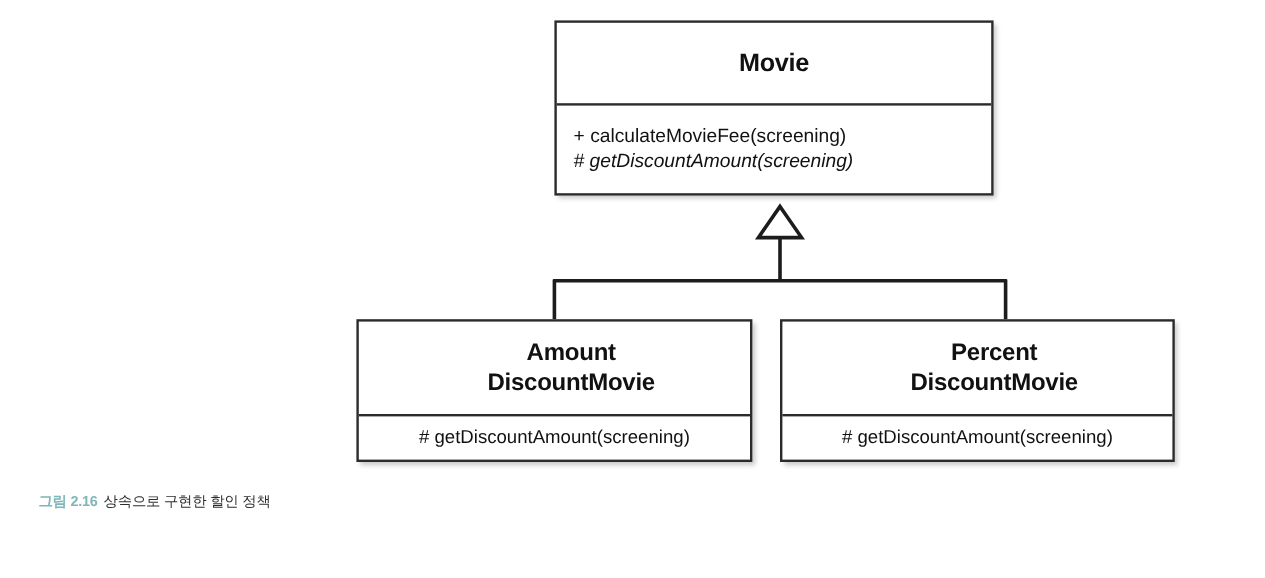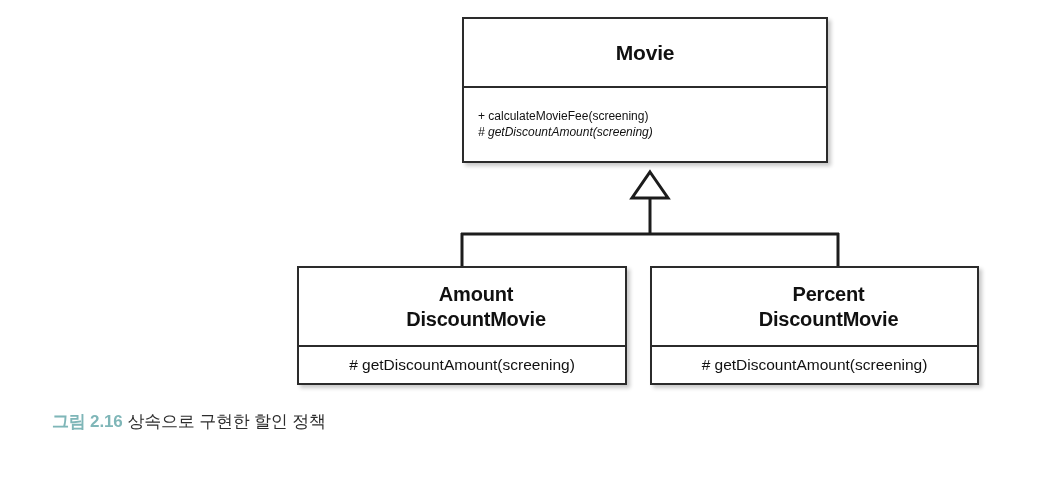--- a/index.html
+++ b/index.html
@@ -77,21 +77,21 @@
   }
   #movie-class .uml-name-compartment {
     height: 67px;
     font-size: 21px;
   }
   #movie-class .uml-ops-compartment {
     padding: 0 0 0 14px;
     align-items: flex-start;
   }
   #movie-class .op-line {
-    font-size: 12px;
+    font-size: 16px;
   }
 
   
   .subclass .uml-name-compartment {
     height: 77px;
     font-size: 20px;
     line-height: 1.22;
     flex-direction: column;
     margin-left: 28px;
   }
@@ -123,23 +123,23 @@
     top: 0;
     width: 1054px;
     height: 482px;
     z-index: 2;
     pointer-events: none;
   }
 
   
   #figure-caption {
     position: absolute;
-    left: 52px;
+    left: 32px;
     top: 410px;
-    font-size: 17px;
+    font-size: 12px;
     color: #2d2d2d;
     white-space: nowrap;
     letter-spacing: -0.2px;
   }
   #figure-caption .caption-label {
     font-weight: bold;
     color: #7fb6b8;
     margin-right: 5px;
   }
 </style>

